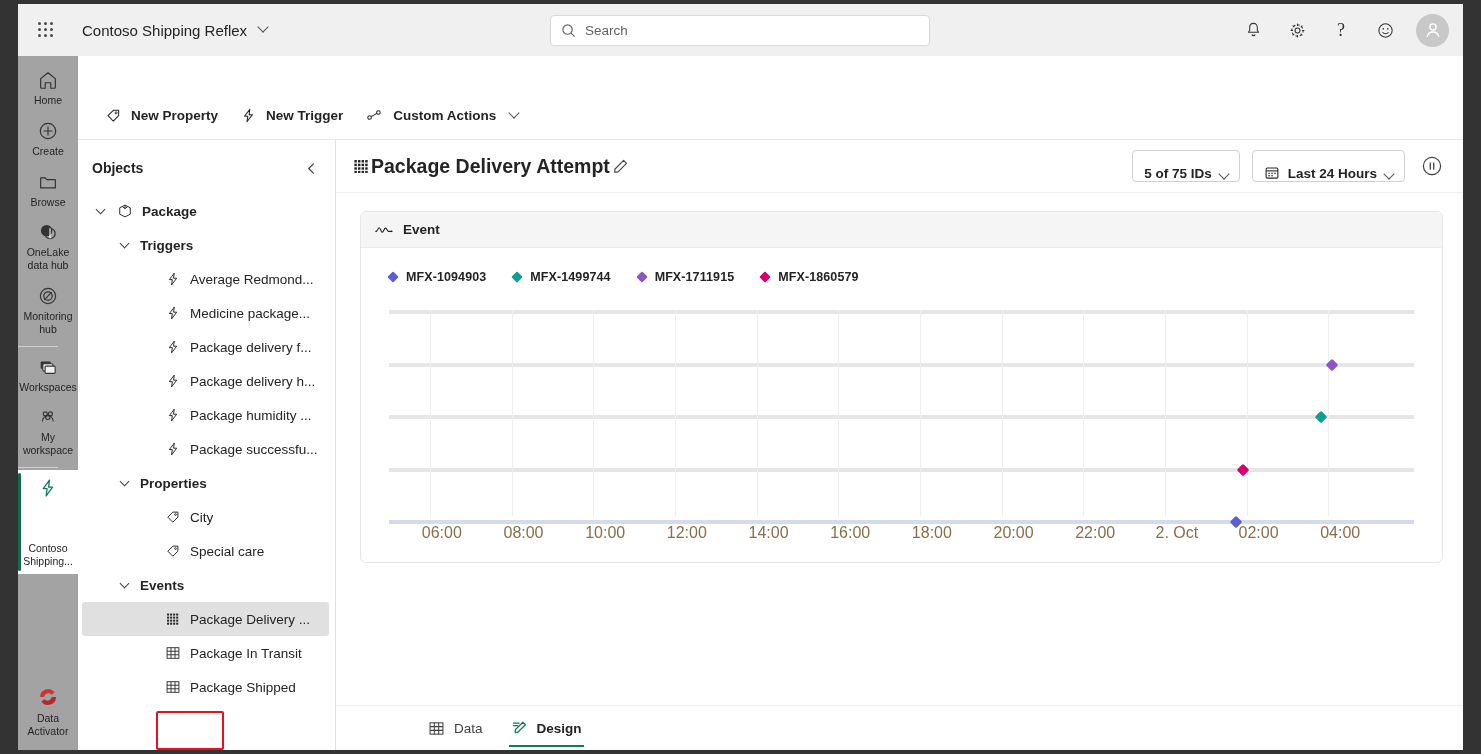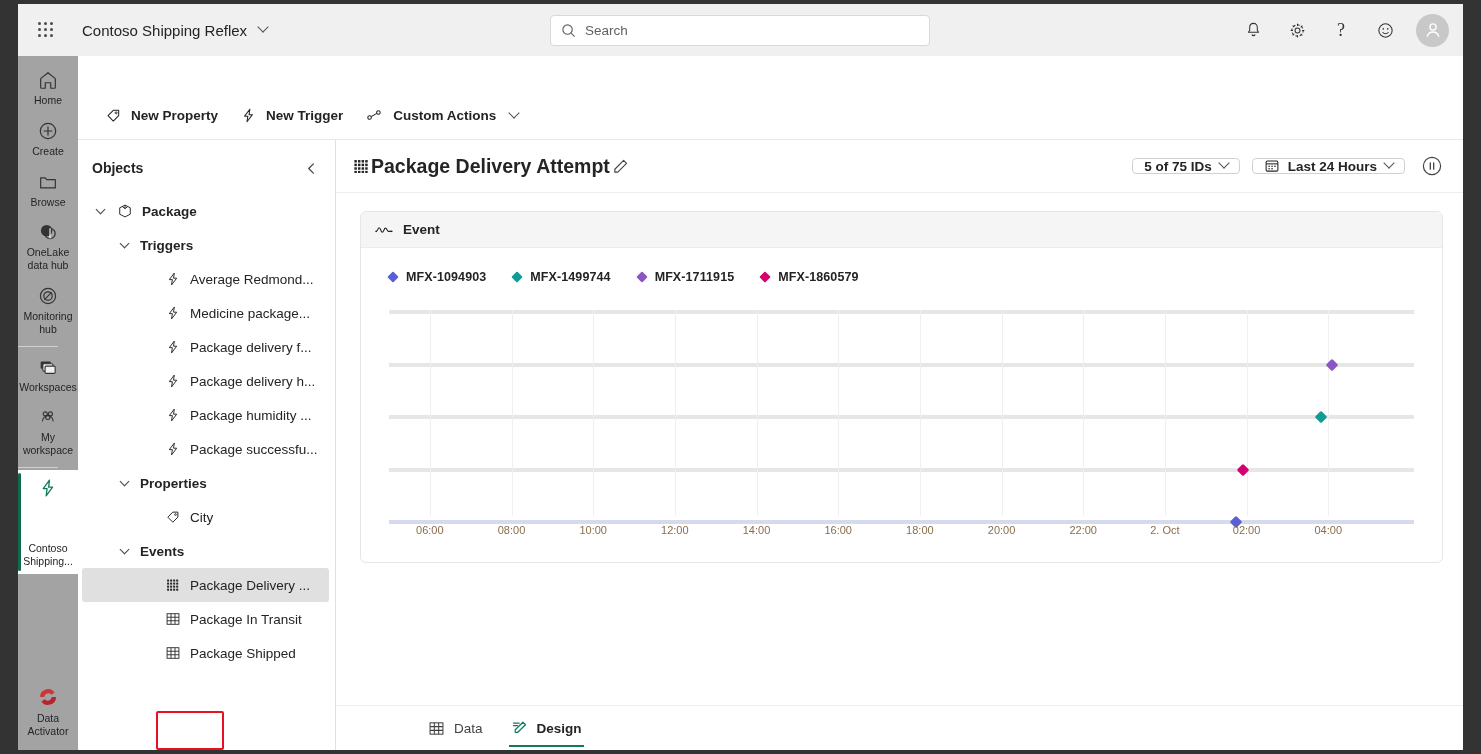--- a/index.html
+++ b/index.html
@@ -137,22 +137,22 @@
     height: 53px; flex:0 0 53px;
     display:flex; align-items:center;
     padding: 0 16px 0 16px;
     border-bottom:1px solid #eeeeee;
   }
   .canvas-title { display:flex; align-items:center; }
   .canvas-title h1 { font-size:19.5px; font-weight:600; color:#242424; }
   .edit-btn { width:22px;height:22px;display:flex;align-items:center;justify-content:center;cursor:pointer;}
   .head-right { margin-left:auto; display:flex; align-items:center; gap:12px; }
   .pill {
-    height: 16px; border:1px solid #d1d1d1; border-radius:4px;
-    display:flex; align-items:center; gap:8px; padding: 0 11px;
+    height: 32px; border:1px solid #d1d1d1; border-radius:4px;
+    display:flex; align-items:flex-end; gap:8px; padding: 0 11px;
     background:#fff; cursor:pointer;
   }
   .pill .ptxt { font-size:13.5px; color:#242424; font-weight:600; }
   .pause-btn {
     width:30px;height:30px;border-radius:50%;
     display:flex;align-items:center;justify-content:center;cursor:pointer;
   }
   .canvas {
     flex:1; padding: 18px 20px 0 24px; min-height:0; overflow:hidden;
   }
@@ -179,22 +179,23 @@
   .plot { position:absolute; left:28px; right:28px; top:62px; height: 210px; }
   .gridline { position:absolute; left:0; right:0; height:4px; background:#e6e6e6; }
   .gridline.axis { background:#d5dbec; }
   .vline { position:absolute; top:0; bottom:4px; width:1px; background:#efefef; }
   .pt {
     position:absolute; width:9px; height:9px; transform: translate(-50%,-50%) rotate(45deg);
     border-radius:1.5px;
   }
   .xaxis { position:absolute; left:28px; right:28px; top: 276px; height:18px; }
   .xtick {
-    position:absolute; font-size:11px; color:#8a6e4b; transform: translateX(-50%);
+    position:absolute; font-size:16px; color:#8a6e4b; transform: translateX(-50%);
     white-space:nowrap;
+    margin-left:12px;
   }
   
   .bottom {
     height: 45px; flex:0 0 45px; background:#fff;
     display:flex; align-items:center; padding-left: 80px; gap: 4px;
     border-top:1px solid #eeeeee;
   }
   .btab {
     display:flex; align-items:center; gap:9px; height:36px;
     padding: 0 12px; cursor:pointer; position:relative;
@@ -477,20 +478,30 @@
               </div>
               <div class="node ind3">
                 <span class="twisty"></span>
                 <span class="nicon">
                   <svg width="16" height="16" viewBox="0 0 20 20">
                     <path d="M3.5 10.2 9.8 3.9h6.3v6.3L9.8 16.5z" fill="none" stroke="#242424" stroke-width="1.2" stroke-linejoin="round"></path>
                     <circle cx="13.1" cy="6.9" r="1.1" fill="none" stroke="#242424" stroke-width="1.1"></circle>
                   </svg>
                 </span>
                 <span class="nlbl">City</span>
+              </div>
+              <div class="node ind3">
+                <span class="twisty"></span>
+                <span class="nicon">
+                  <svg width="16" height="16" viewBox="0 0 20 20">
+                    <path d="M3.5 10.2 9.8 3.9h6.3v6.3L9.8 16.5z" fill="none" stroke="#242424" stroke-width="1.2" stroke-linejoin="round"></path>
+                    <circle cx="13.1" cy="6.9" r="1.1" fill="none" stroke="#242424" stroke-width="1.1"></circle>
+                  </svg>
+                </span>
+                <span class="nlbl">Special care</span>
               </div>
               <div class="node ind2">
                 <span class="twisty">
                   <span class="cv"></span>
                 </span>
                 <span class="nlbl bold">Events</span>
               </div>
               <div class="node ind3 selected">
                 <span class="twisty"></span>
                 <span class="nicon">

